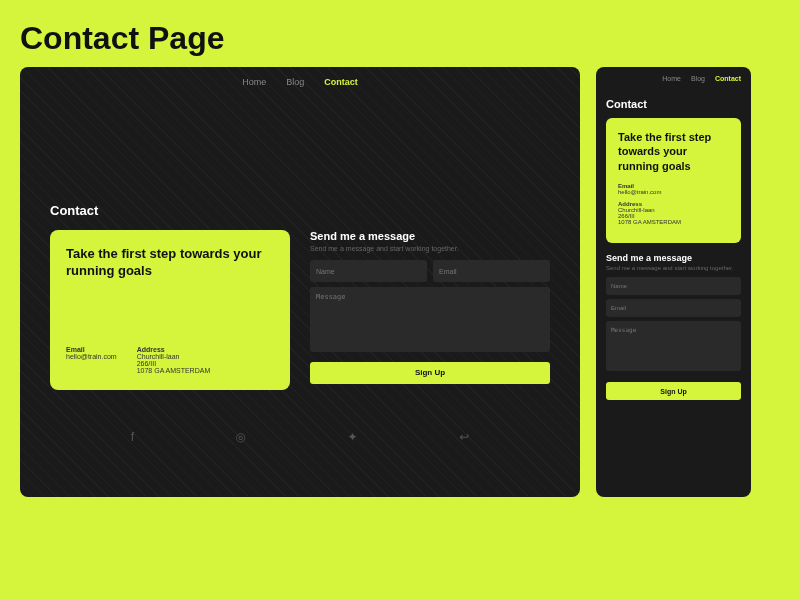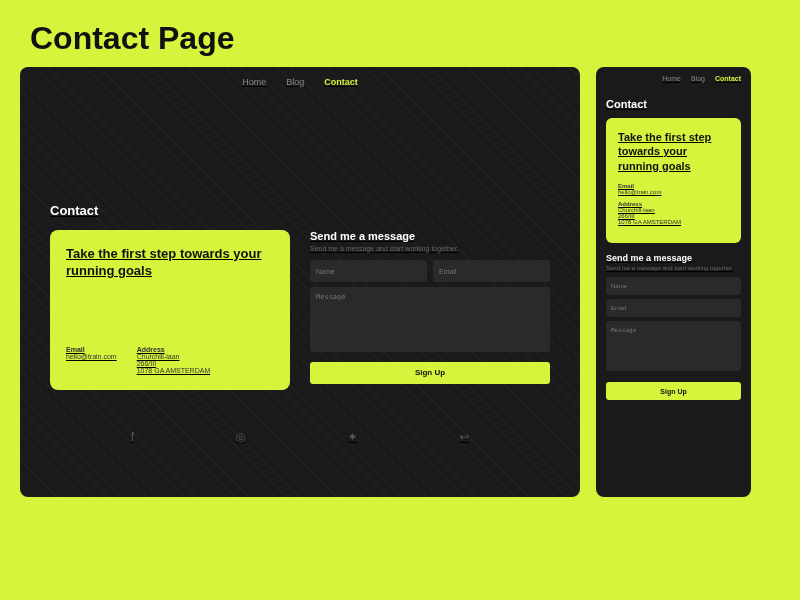--- a/index.html
+++ b/index.html
@@ -10,28 +10,27 @@
       width: 800px;
       height: 600px;
       overflow: hidden;
       position: relative;
     }
 
     .page-title {
       font-size: 32px;
       font-weight: 700;
       color: #111;
-      padding: 20px 30px 10px;
+      padding: 20px 20px 10px;
     }
 
     .mockups-container {
       display: flex;
       gap: 16px;
       padding: 0 20px;
-      text-decoration: underline;
     }
 
     
     .desktop-mockup {
       background-color: #1a1a1a;
       border-radius: 8px;
       width: 560px;
       height: 430px;
       overflow: hidden;
       position: relative;

